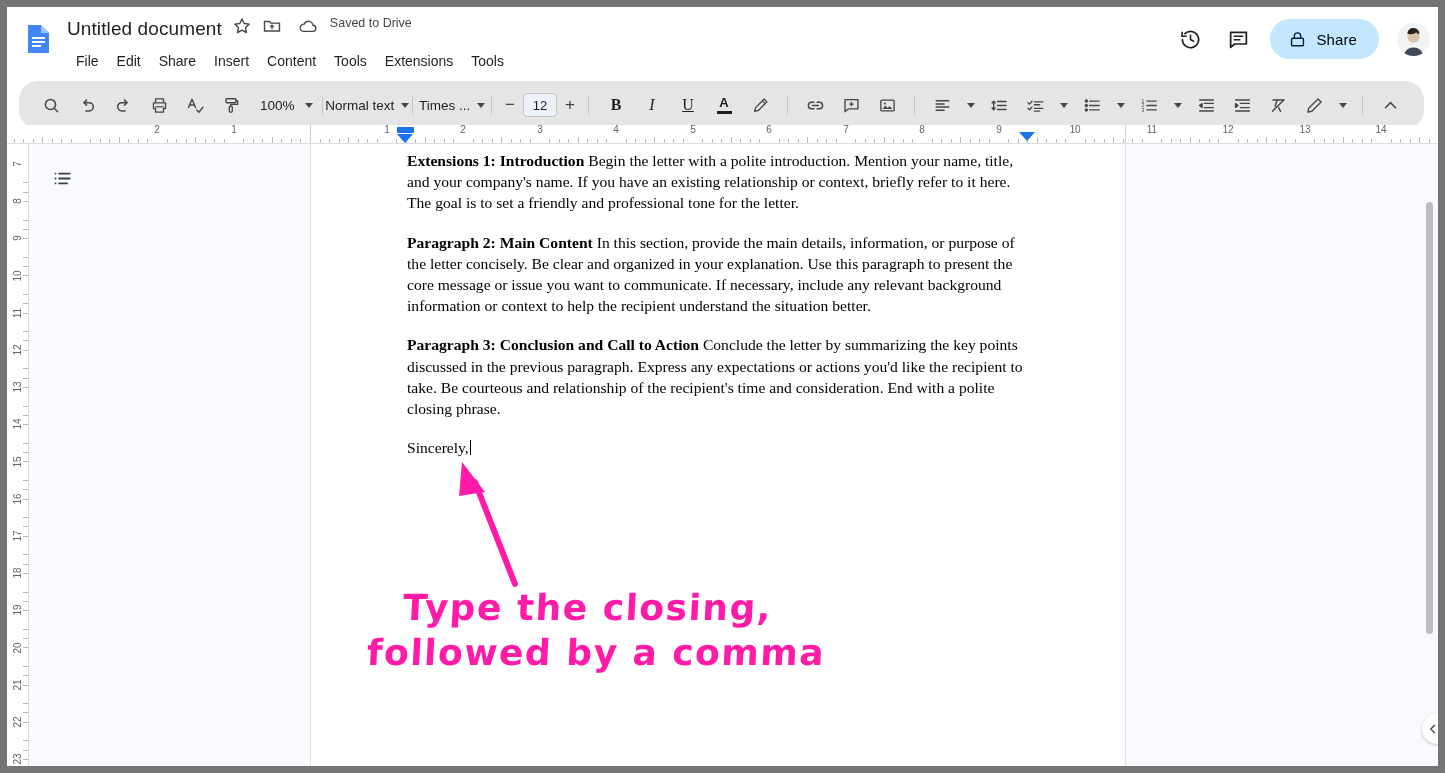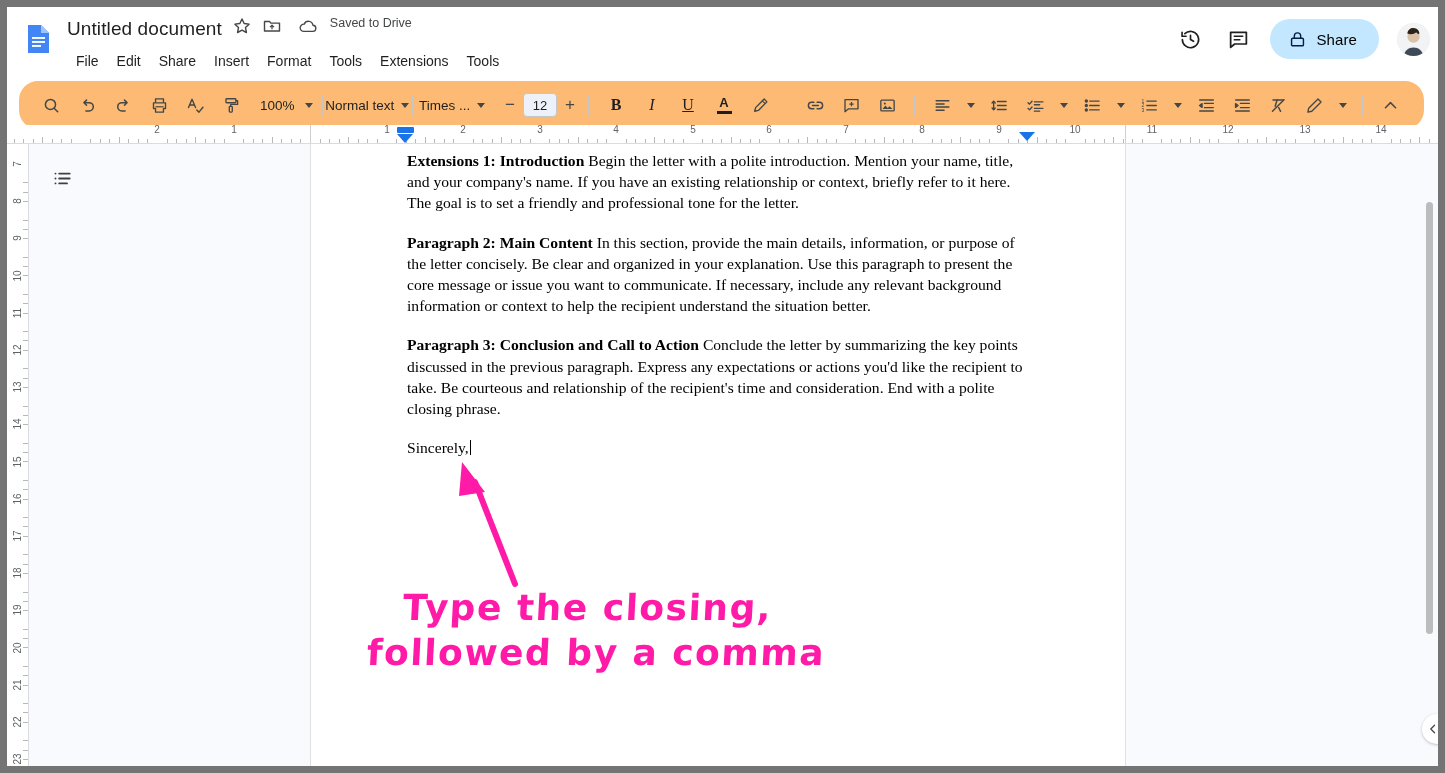--- a/index.html
+++ b/index.html
@@ -74,21 +74,21 @@
   .avatar {
     width: 33px; height: 33px; border-radius: 50%;
     overflow: hidden; margin-left: 6px; background: #e8eaed;
     display: block;
   }
 
   
   .toolbar {
     position: absolute; left: 12px; top: 74px;
     width: 1405px; height: 48px;
-    background: #fdba74; border-radius: 19px;
+    background: #e5e5e5; border-radius: 19px;
     display: flex; align-items: center;
     padding: 0 14px;
   }
   .tb {
     height: 28px; min-width: 28px;
     display: flex; align-items: center; justify-content: center;
     border-radius: 4px; color: #444746; margin: 0 4px;
     cursor: default;
   }
   .tb svg { width: 19px; height: 19px; display: block; }
@@ -282,21 +282,21 @@
       </span>
 
       <span class="saved-text">Saved to Drive</span>
     </div>
 
     <div class="menu-row">
       <span class="menu-item">File</span>
       <span class="menu-item">Edit</span>
       <span class="menu-item">Share</span>
       <span class="menu-item">Insert</span>
-      <span class="menu-item">Format</span>
+      <span class="menu-item">Content</span>
       <span class="menu-item">Tools</span>
       <span class="menu-item">Extensions</span>
       <span class="menu-item">Tools</span>
     </div>
 
     <div class="header-right">
       <div class="circ-btn">
         <svg viewBox="0 0 24 24" fill="none" stroke="currentColor" stroke-width="1.7" stroke-linecap="round">
           <path d="M3.5 12a8.5 8.5 0 1 0 2.6-6.1"></path>
           <path d="M3.2 4.4v4.2h4.2"></path>

